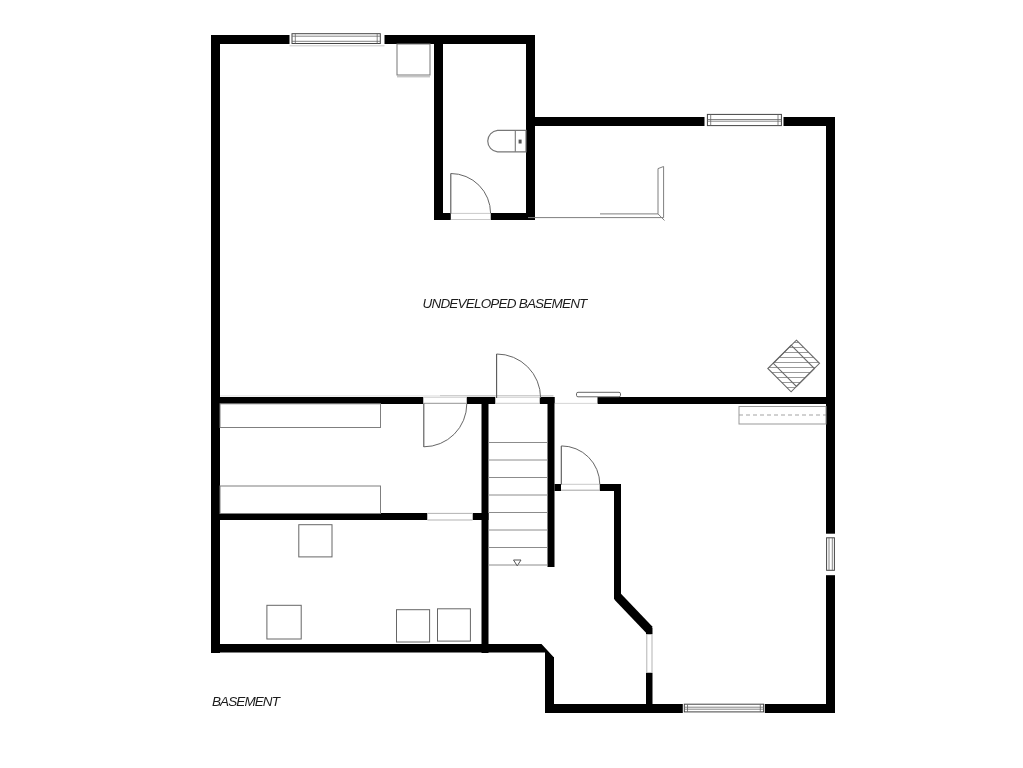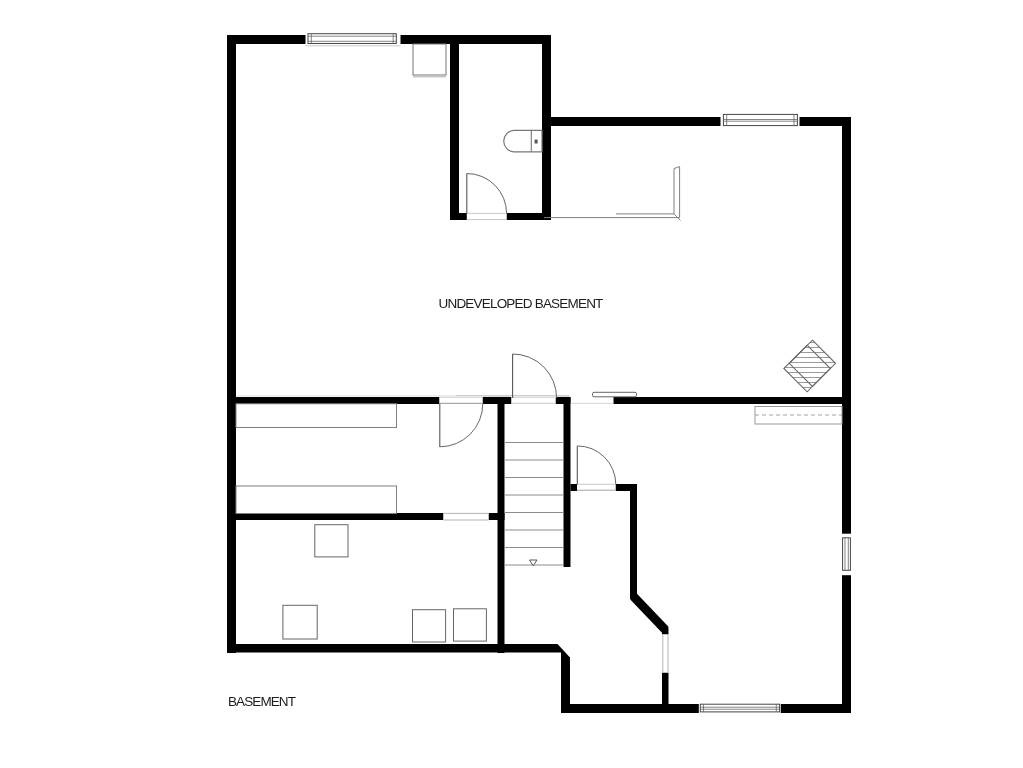--- a/index.html
+++ b/index.html
@@ -1,16 +1,16 @@
 <!DOCTYPE html>
 <html><head>
 <meta charset="utf-8">
 <style>
 html,body{margin:0;padding:0;background:#ffffff;}
-#plan{position:absolute;left:16px;top:0;width:947px;height:768px;}
+#plan{position:absolute;left:0;top:0;width:947px;height:768px;font-style:italic;}
 svg text{font-family:"Liberation Sans",sans-serif;fill:#1c1c1c;}
 </style>
 </head>
 <body>
 <div id="plan">
 <svg width="1023" height="768" viewBox="0 0 1023 768" xmlns="http://www.w3.org/2000/svg">
 <defs>
 <pattern id="hatch" width="6" height="5" patternUnits="userSpaceOnUse">
 <rect width="6" height="5" fill="white"></rect>
 <line x1="0" y1="2.5" x2="6" y2="2.5" stroke="#9a9a9a" stroke-width="1"></line>

